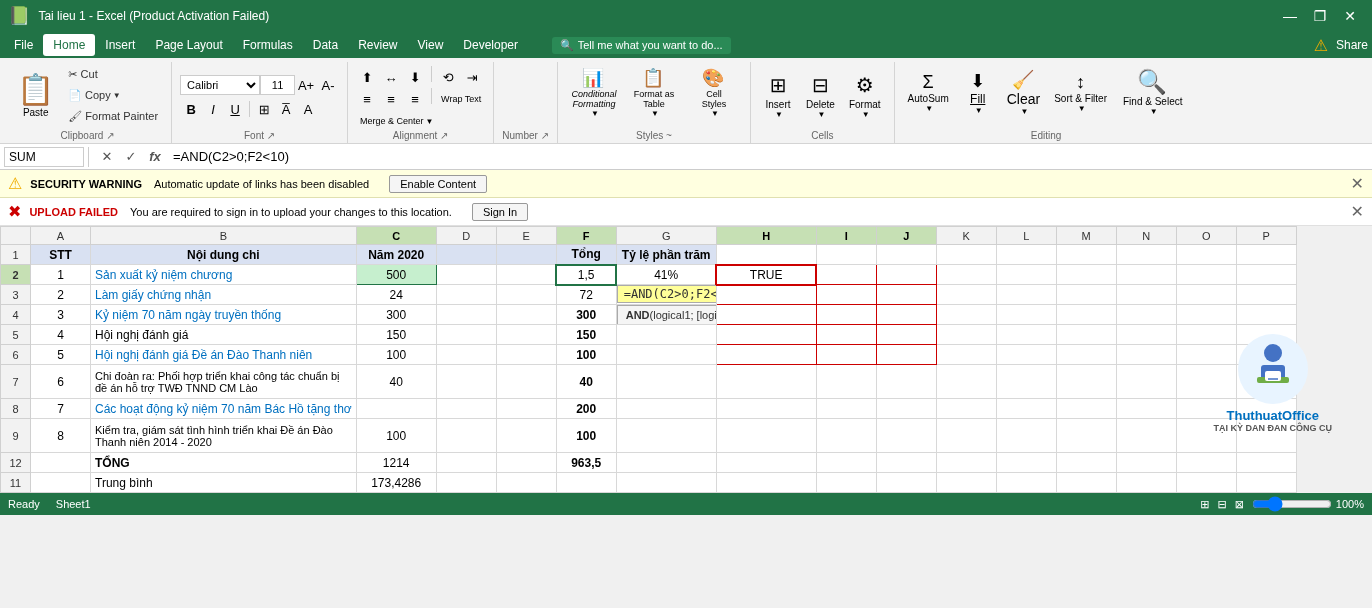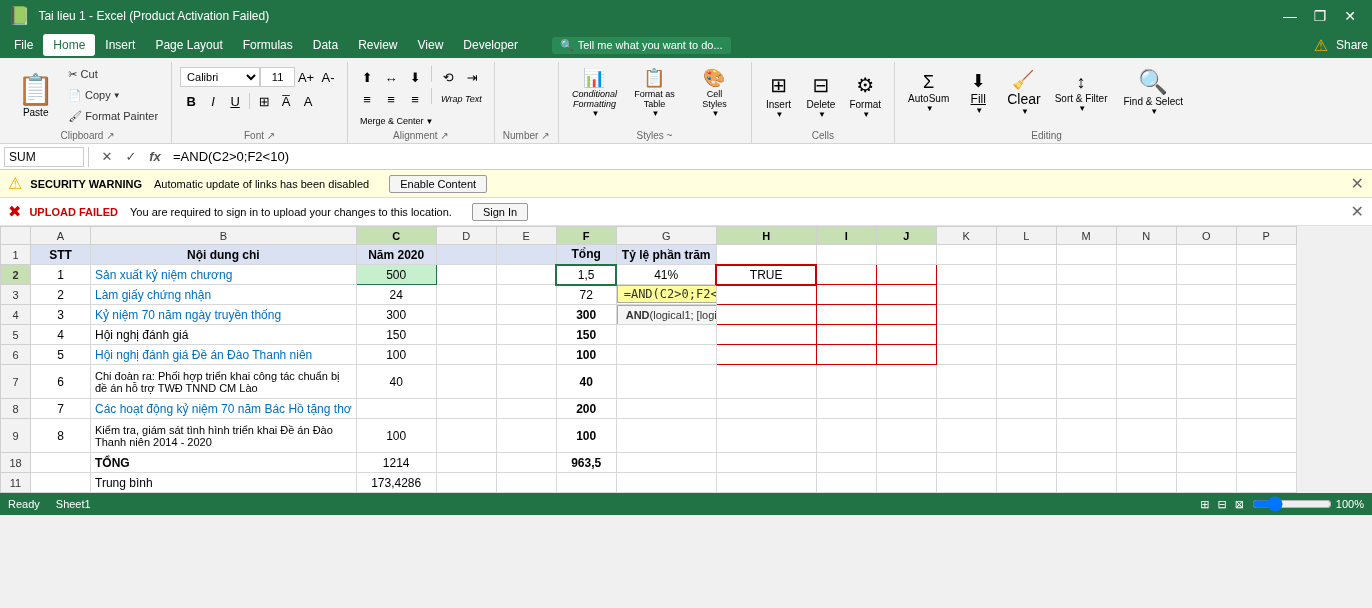--- a/index.html
+++ b/index.html
@@ -451,21 +451,21 @@
           </div>
         </div>
       </div>
       <div class="ribbon-group-label">
         <span>Clipboard</span>
         <span style="cursor:pointer;">↗</span>
       </div>
     </div>
 
     <div class="ribbon-group">
-      <div class="font-section" style="height:60px;justify-content:flex-start;display:flex;">
+      <div class="font-section" style="height:60px;justify-content:flex-end;display:flex;">
         <div class="font-row" style="margin-top:4px;">
           <select class="font-select">
             <option>Calibri</option>
           </select>
           <input class="font-size-input" value="11" style="">
           <button class="font-format-btn">A+</button>
           <button class="font-format-btn">A-</button>
         </div>
         <div class="font-row">
           <button class="font-format-btn" style="font-weight:bold;">B</button>
@@ -491,21 +491,21 @@
           <button class="font-format-btn">⬇</button>
           <span style="width:1px;background:#ccc;height:16px;margin:0 3px;"></span>
           <button class="font-format-btn">⟲</button>
           <button class="font-format-btn">⇥</button>
         </div>
         <div style="display:flex;gap:2px;">
           <button class="font-format-btn">≡</button>
           <button class="font-format-btn">≡</button>
           <button class="font-format-btn">≡</button>
           <span style="width:1px;background:#ccc;height:16px;margin:0 3px;"></span>
-          <button class="font-format-btn" style="font-size:9px;width:auto;padding:0 3px;font-style:italic;">
+          <button class="font-format-btn" style="font-size:9px;width:auto;padding:0 3px;">
             <span>Wrap Text</span>
           </button>
         </div>
         <div style="display:flex;gap:2px;">
           <button class="font-format-btn" style="font-size:9px;width:auto;padding:0 3px;">
             <span>Merge &amp; Center</span>
             <span class="dd-arrow">▼</span>
           </button>
         </div>
       </div>
@@ -842,21 +842,21 @@
           <td></td>
           <td></td>
           <td></td>
           <td></td>
           <td></td>
           <td></td>
           <td></td>
         </tr>
 
         <tr>
-          <td class="row-num">18</td>
+          <td class="row-num">12</td>
           <td></td>
           <td class="bold-cell">TỔNG</td>
           <td class="center">1214</td>
           <td></td>
           <td></td>
           <td class="center bold-cell">963,5</td>
           <td></td>
           <td></td>
           <td></td>
           <td></td>
@@ -883,20 +883,34 @@
           <td></td>
           <td></td>
           <td></td>
           <td></td>
           <td></td>
           <td></td>
         </tr>
       </tbody>
     </table>
 
+    <div class="thuthuat-area">
+      <div class="thuthuat-icon">
+
+        <svg width="60" height="60" viewBox="0 0 60 60">
+          <circle cx="30" cy="14" r="9" fill="#4472c4"></circle>
+          <rect x="18" y="26" width="24" height="16" rx="3" fill="#4472c4"></rect>
+          <rect x="14" y="38" width="32" height="6" rx="2" fill="#70ad47"></rect>
+          <rect x="22" y="32" width="16" height="10" rx="2" fill="white"></rect>
+          <line x1="25" y1="40" x2="35" y2="40" stroke="#4472c4" stroke-width="1.5"></line>
+        </svg>
+      </div>
+      <div style="font-size:13px;color:#0070c0;font-weight:bold;">ThuthuatOffice</div>
+      <div style="font-size:9px;color:#555;">TẠI KỲ DAN ĐAN CÔNG CỤ</div>
+    </div>
   </div>
 
   <div class="status-bar">
     <span>Ready</span>
     <span style="cursor:pointer;">Sheet1</span>
     <div class="status-right">
       <span style="cursor:pointer;" title="Normal view">⊞</span>
       <span style="cursor:pointer;" title="Page layout">⊟</span>
       <span style="cursor:pointer;" title="Page break">⊠</span>
       <div class="zoom-control">

